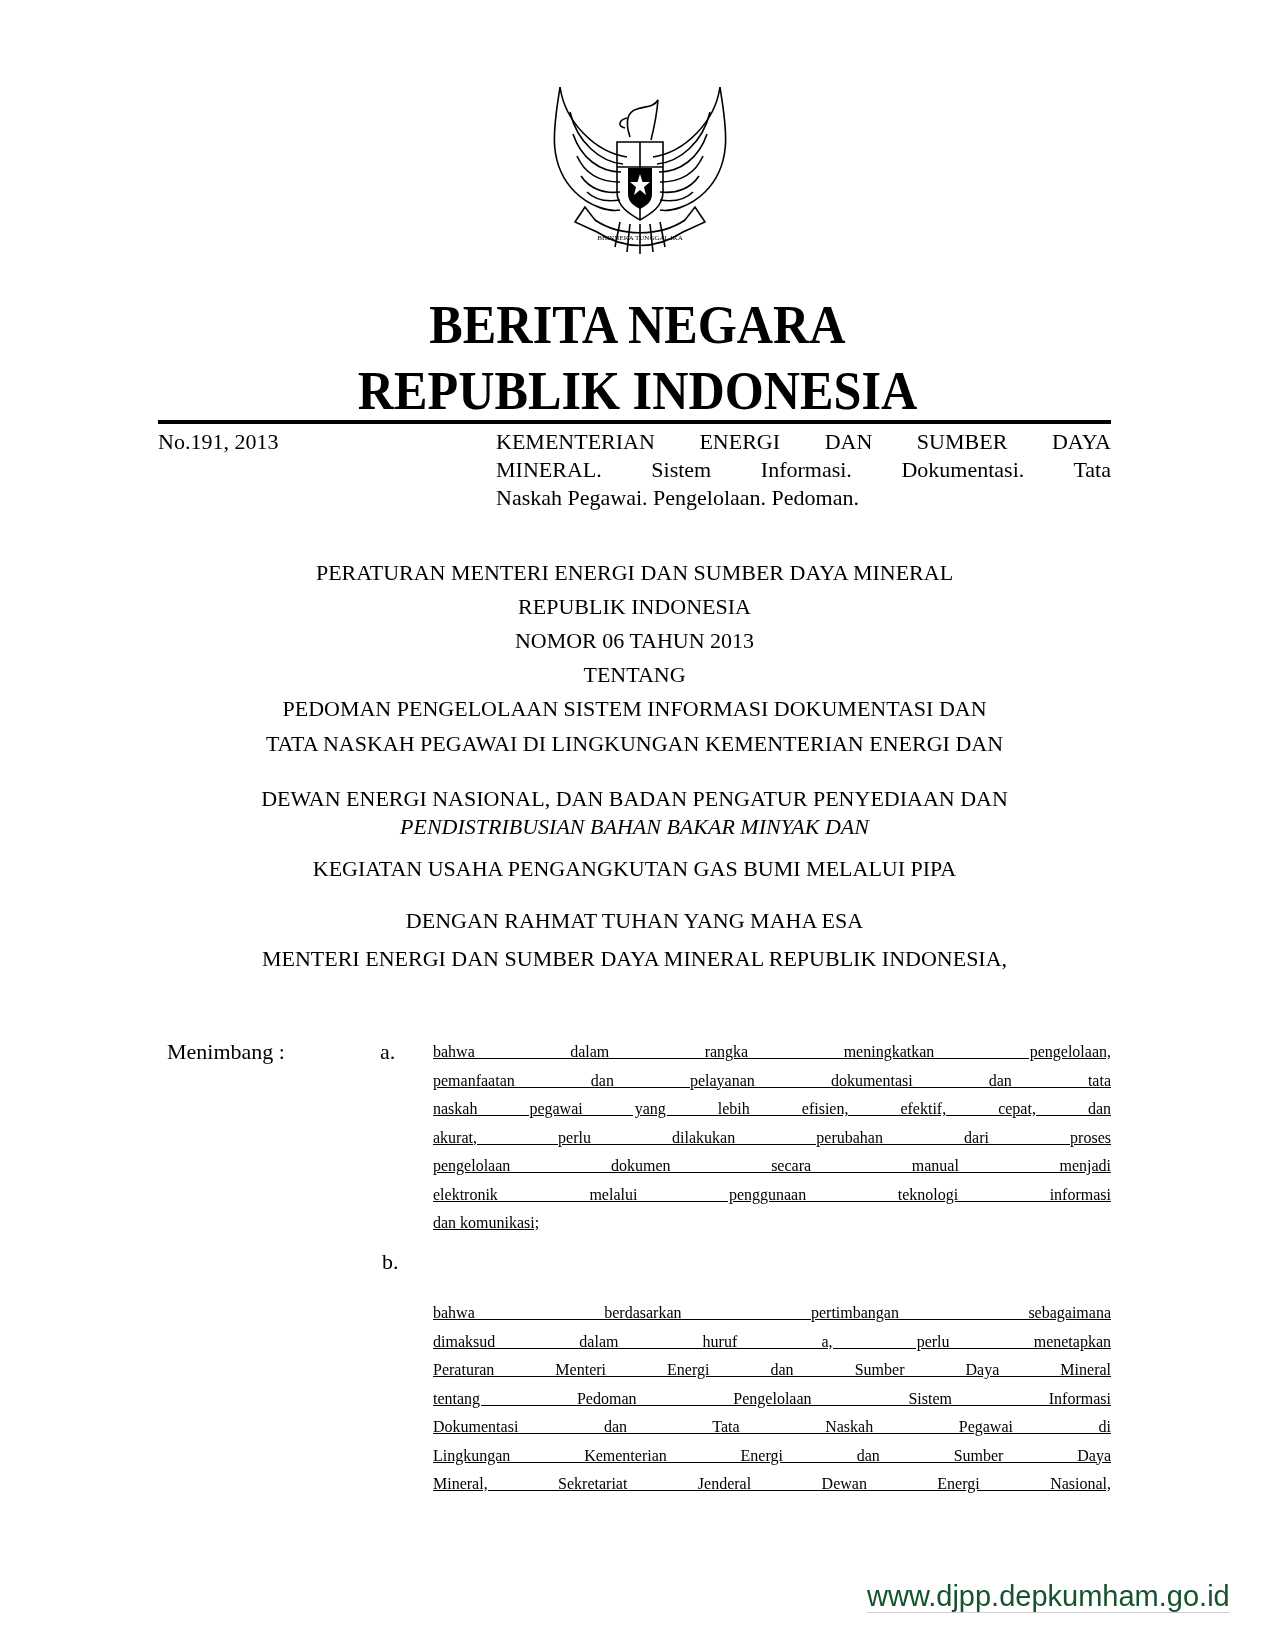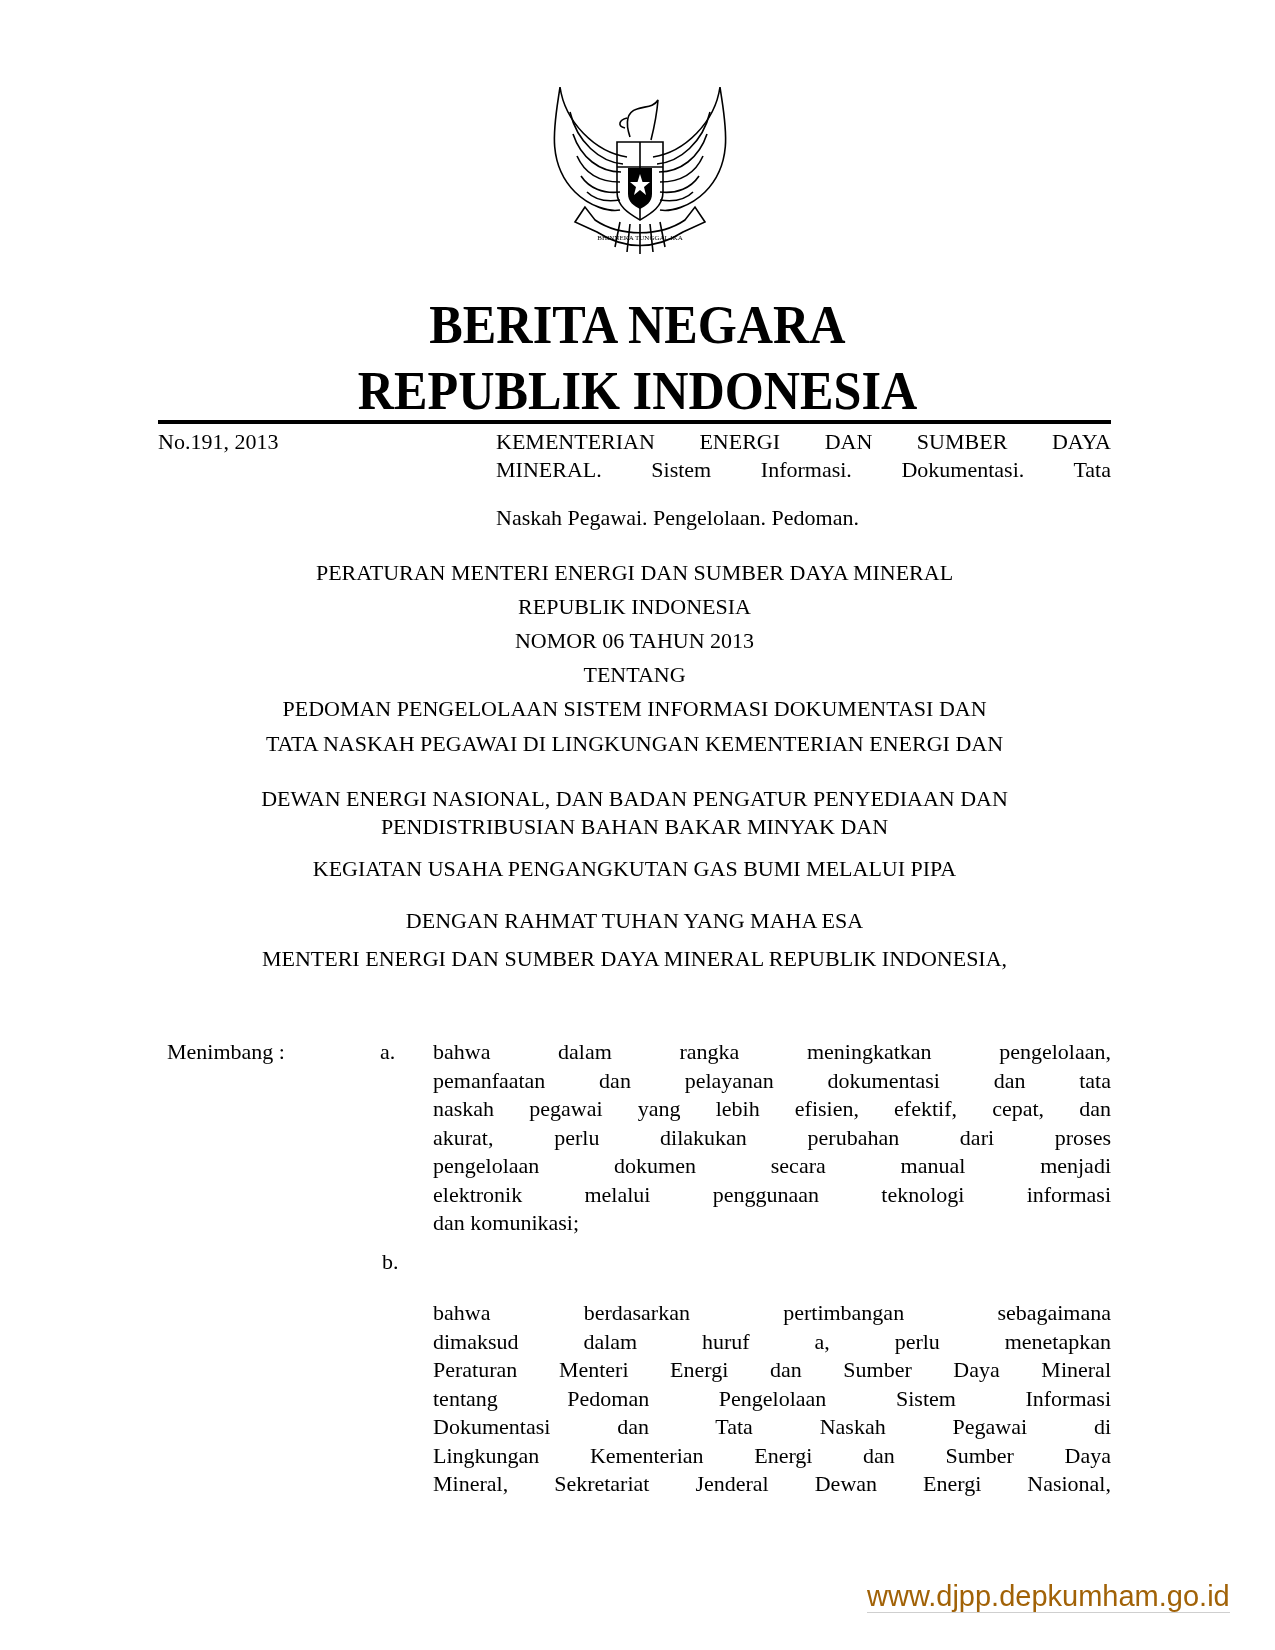--- a/index.html
+++ b/index.html
@@ -8,30 +8,30 @@
     .emblem { position:absolute; left:515px; top:82px; width:250px; height:190px;text-align:center; }
     .title { position:absolute; left:0; width:1275px; text-align:center; font-weight:bold;
              font-size:54px; line-height:60px; transform:scaleX(0.93); transform-origin:center; }
     .t1 { top:295px; }
     .t2 { top:361px; }
     .rule { position:absolute; left:158px; top:420px; width:953px; height:4px; background:#000; }
     .no { position:absolute; left:158px; top:428px; font-size:22px; line-height:28px; }
     .summary { position:absolute; left:496px; top:428px; width:615px; font-size:22px; line-height:28px;
                text-align:justify; text-align-last:left; }
     .summary .line { display:block; text-align:justify; text-align-last:justify; }
-    .summary .line.last { text-align-last:left;margin-top:20px; }
+    .summary .line.last { text-align-last:left; }
     .center-block { position:absolute; left:158px; width:953px; text-align:center; font-size:22px; }
     .cl { display:block; line-height:34px; white-space:nowrap; }
     .menimbang-label { position:absolute; left:167px; top:1038px; font-size:22px; line-height:28.5px; }
     .item-marker { position:absolute; font-size:22px; line-height:28.5px; }
-    .item-text { position:absolute; left:433px; width:678px; font-size:22px; line-height:28.5px; }
+    .item-text { position:absolute; left:433px; width:678px; font-size:16px; line-height:28.5px;text-decoration:underline; }
     .item-text .ln { display:block; text-align:justify; text-align-last:justify; white-space:nowrap; }
     .item-text .ln.last { text-align-last:left; }
     .watermark { position:absolute; left:867px; top:1580px; font-family:"Liberation Sans","DejaVu Sans",sans-serif;
-                 font-size:29px; color:#a16207; border-bottom:1px solid #cfcfcf; line-height:32px; }
+                 font-size:29px; color:#14532d; border-bottom:1px solid #cfcfcf; line-height:32px; }
   </style>
 </head>
 <body>
 
 <div class="emblem">
   <svg width="250" height="190" viewBox="0 0 250 190" xmlns="http://www.w3.org/2000/svg">
     <g fill="none" stroke="#000" stroke-width="1.6">
 
       <path d="M112 75 C80 70 50 40 45 5 C40 40 30 80 60 110 C75 125 95 130 105 128"></path>
       <path d="M108 82 C85 80 62 60 55 30"></path>
@@ -80,21 +80,21 @@
   <span class="cl">REPUBLIK INDONESIA</span>
   <span class="cl">NOMOR 06 TAHUN 2013</span>
   <span class="cl">TENTANG</span>
   <span class="cl">PEDOMAN PENGELOLAAN SISTEM INFORMASI DOKUMENTASI DAN</span>
 </div>
 <div class="center-block" style="top:730px; line-height:28px;">
   <span class="cl" style="line-height:28px;">TATA NASKAH PEGAWAI DI LINGKUNGAN KEMENTERIAN ENERGI DAN</span>
 </div>
 <div class="center-block" style="top:785px;">
   <span class="cl" style="line-height:28px;">DEWAN ENERGI NASIONAL, DAN BADAN PENGATUR PENYEDIAAN DAN</span>
-  <span class="cl" style="line-height:28px;">PENDISTRIBUSIAN BAHAN BAKAR MINYAK DAN</span>
+  <span class="cl" style="line-height:28px;font-style:italic;">PENDISTRIBUSIAN BAHAN BAKAR MINYAK DAN</span>
 </div>
 <div class="center-block" style="top:852px;">
   <span class="cl">KEGIATAN USAHA PENGANGKUTAN GAS BUMI MELALUI PIPA</span>
 </div>
 <div class="center-block" style="top:904px;">
   <span class="cl">DENGAN RAHMAT TUHAN YANG MAHA ESA</span>
 </div>
 <div class="center-block" style="top:942px;">
   <span class="cl">MENTERI ENERGI DAN SUMBER DAYA MINERAL REPUBLIK INDONESIA,</span>
 </div>

